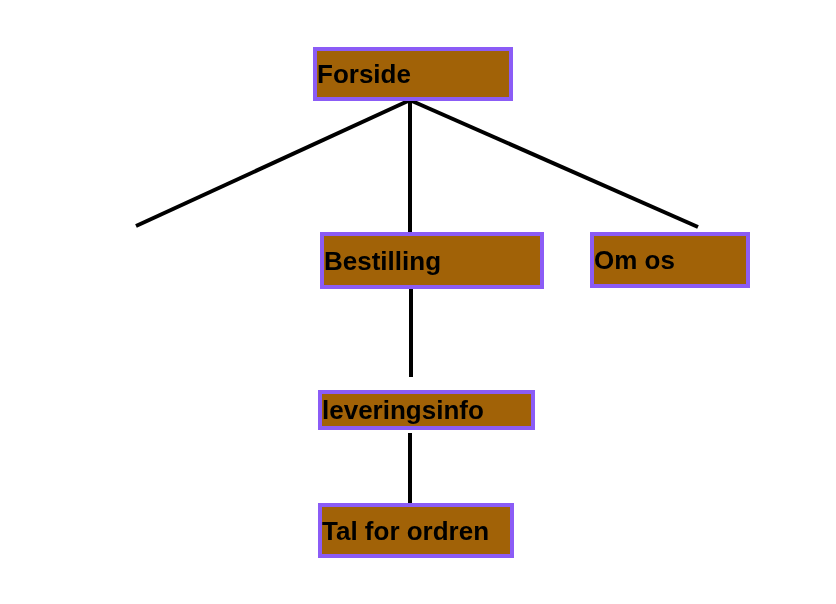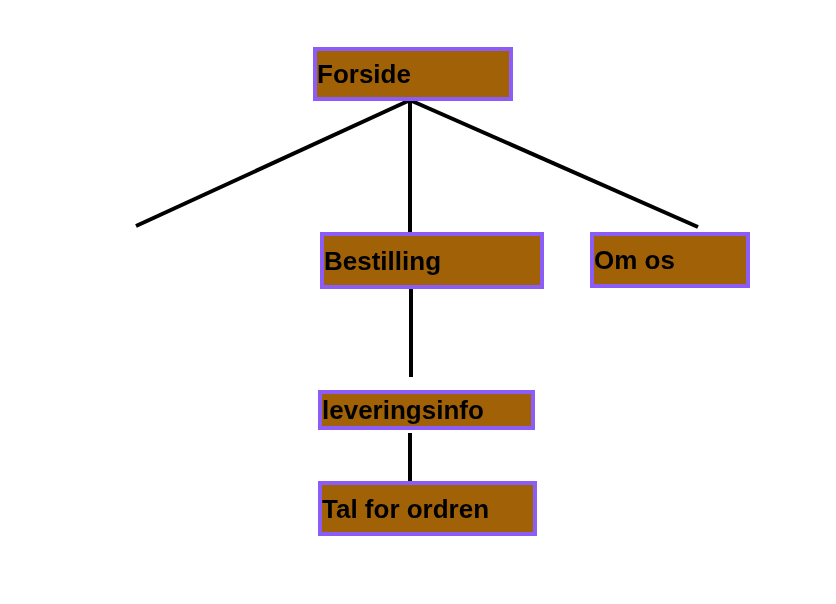--- a/index.html
+++ b/index.html
@@ -38,21 +38,21 @@
     font-weight: bold;
     font-size: 26px;
     line-height: 1;
     white-space: nowrap;
   }
   .node-forside        { left: 313px; top: 47px;  width: 200px; height: 54px; }
   .node-menu           { left: 50px;  top: 232px; width: 198px; height: 57px; }
   .node-bestilling     { left: 320px; top: 232px; width: 224px; height: 57px; }
   .node-om-os          { left: 590px; top: 232px; width: 160px; height: 56px; }
   .node-leveringsinfo  { left: 318px; top: 377px; width: 217px; height: 40px; margin-top: 13px; }
-  .node-tal-for-ordren { left: 318px; top: 481px; width: 219px; height: 55px; }
+  .node-tal-for-ordren { left: 318px; top: 503px; width: 196px; height: 55px; }
 </style>
 </head>
 <body>
 
 <div class="canvas">
 
   <svg class="connectors" viewBox="0 0 836 604" xmlns="http://www.w3.org/2000/svg">
     <line x1="408" y1="101" x2="136" y2="226"></line>
     <line x1="410" y1="101" x2="410" y2="232"></line>
     <line x1="412" y1="101" x2="698" y2="227"></line>

